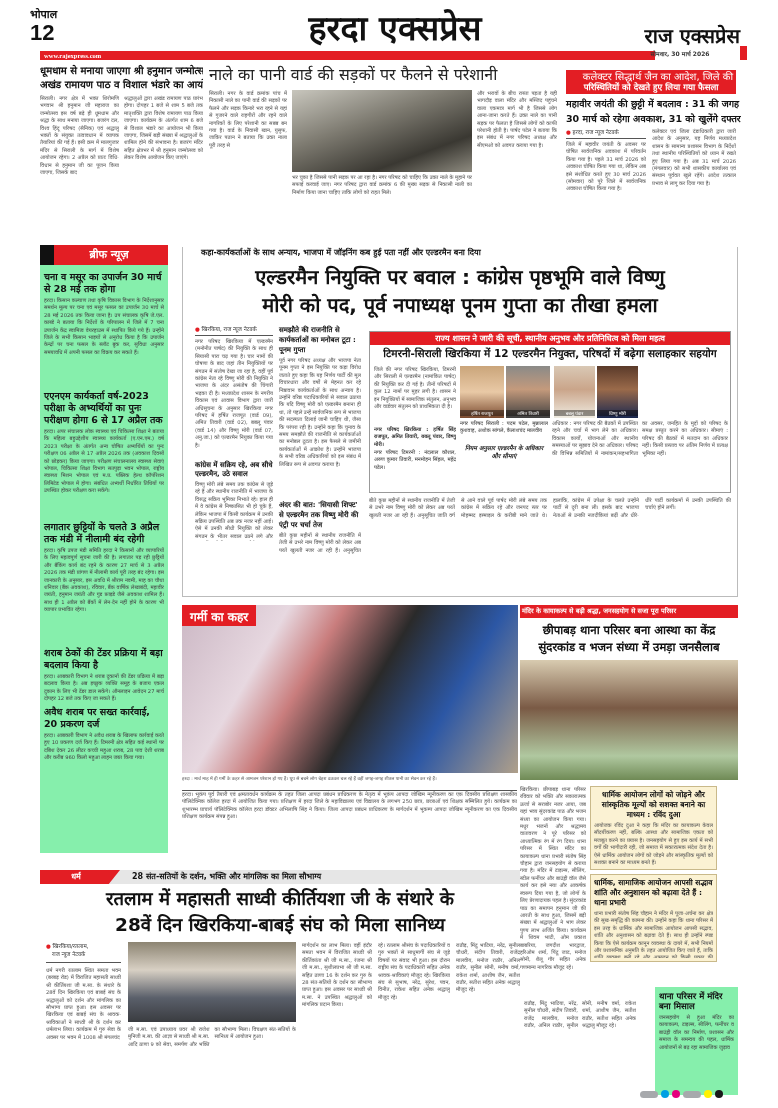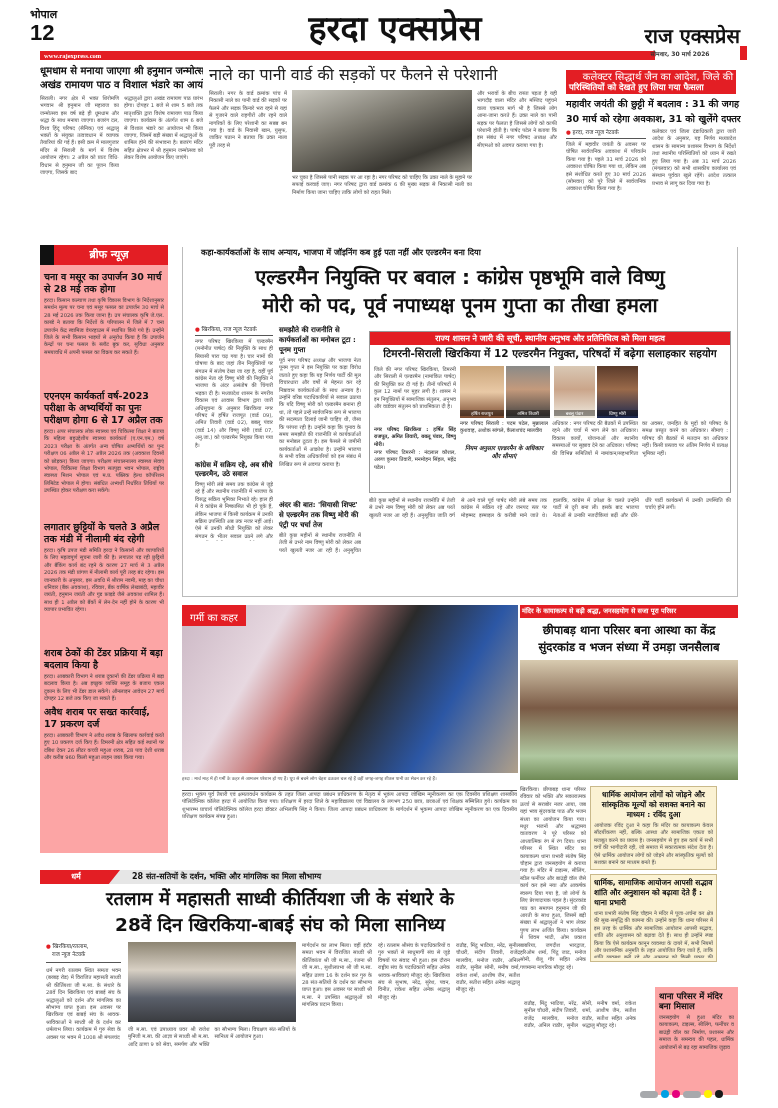--- a/index.html
+++ b/index.html
@@ -2,21 +2,21 @@
 <html><head>
 <meta charset="utf-8">
 <style>
 *{box-sizing:border-box;margin:0;padding:0}
 body{width:778px;height:1108px;background:#fff;font-family:"DejaVu Sans",sans-serif;color:#222;position:relative;overflow:hidden}
 .abs{position:absolute}
 .txt{font-size:5.2px;line-height:7.4px;color:#555;text-align:justify;overflow:hidden}
 .hd{font-family:"DejaVu Sans",sans-serif;font-weight:bold;color:#111}
 .redbar{background:#e31e24}
 .photo{background:linear-gradient(135deg,#8a8a7a,#4d4a40 60%,#a9a393);overflow:hidden}
-.blue-box{background:#fca5a5}
+.blue-box{background:#86efac}
 .cream-box{background:#fbf2d3;border:1px solid #c9b98a}
 .byline{font-size:5.5px;color:#333}
 .byline:before{content:"● ";color:#e31e24}
 .rule{border-top:1px solid #555}
 </style>
 </head>
 <body>
 
 <div class="abs" style="left:0;top:0;width:778px;height:62px">
   <div class="abs hd" style="left:30px;top:6px;font-size:11px">भोपाल</div>
@@ -46,21 +46,21 @@
       <div class="photo" style="width:180px;height:82px;background:linear-gradient(160deg,#c8c6bd,#7d7a70 40%,#3a3832 75%,#8e8b80)"></div>
       <div class="txt" style="width:180px;height:44px;margin-top:2px">भर चुका है जिससे पानी सड़क पर आ रहा है। नगर परिषद को चाहिए कि उक्त नाले के मुहाने पर सफाई करवाई जाए। नगर परिषद द्वारा वार्ड क्रमांक 6 की मुख्य सड़क से निकासी नाली का निर्माण किया जाना चाहिए ताकि लोगों को राहत मिले।</div>
     </div>
     <div class="txt" style="width:80px;height:128px">और भरावों के बीच रास्ता पड़ता है यही भागदौड़ वाला मंदिर और मस्जिद पहुंचने वाला एकमात्र मार्ग भी है जिससे लोग आना-जाना करते हैं। उक्त नाले का पानी सड़क पर फैलता है जिससे लोगों को काफी परेशानी होती है। पार्षद पटेल ने बताया कि इस संबंध में नगर परिषद अध्यक्ष और सीएमओ को अवगत कराया गया है।</div>
   </div>
 </div>
 
 <div class="abs" style="left:566px;top:70px;width:170px;height:158px">
   <div class="redbar" style="padding:1px 3px">
     <div style="color:#fff;font-size:10px;line-height:11px;text-align:right;white-space:nowrap;font-weight:normal">कलेक्टर सिद्धार्थ जैन का आदेश, जिले की</div>
-    <div style="color:#fff;font-size:8.5px;line-height:11px;white-space:nowrap;font-weight:bold">परिस्थितियों को देखते हुए लिया गया फैसला</div>
+    <div style="color:#fff;font-size:8.5px;line-height:11px;text-align:center;white-space:nowrap;font-weight:bold">परिस्थितियों को देखते हुए लिया गया फैसला</div>
   </div>
   <div class="hd" style="font-size:9.5px;line-height:15px;text-align:center;white-space:nowrap;margin-top:2px">महावीर जयंती की छुट्टी में बदलाव : 31 की जगह</div>
   <div class="hd" style="font-size:9.5px;line-height:15px;text-align:center;white-space:nowrap">30 मार्च को रहेगा अवकाश, 31 को खुलेंगे दफ्तर</div>
   <div style="display:flex;gap:6px;margin-top:2px">
     <div style="width:80px">
       <div class="byline">हरदा, राज न्यूज नेटवर्क</div>
       <div class="rule" style="margin:2px 0"></div>
       <div class="txt" style="height:82px">जिले में महावीर जयंती के अवसर पर घोषित सार्वजनिक अवकाश में परिवर्तन किया गया है। पहले 31 मार्च 2026 को अवकाश घोषित किया गया था, लेकिन अब इसे संशोधित करते हुए 30 मार्च 2026 (सोमवार) को पूरे जिले में सार्वजनिक अवकाश घोषित किया गया है।</div>
     </div>
     <div class="txt" style="width:84px;height:95px">कलेक्टर एवं जिला दंडाधिकारी द्वारा जारी आदेश के अनुसार, यह निर्णय मध्यप्रदेश शासन के सामान्य प्रशासन विभाग के निर्देशों तथा स्थानीय परिस्थितियों को ध्यान में रखते हुए लिया गया है। अब 31 मार्च 2026 (मंगलवार) को सभी शासकीय कार्यालय एवं संस्थान पूर्ववत खुले रहेंगे। आदेश तत्काल प्रभाव से लागू कर दिया गया है।</div>
@@ -82,21 +82,21 @@
     </div>
     <div style="margin-top:3px">
       <div class="hd" style="font-size:9.5px;line-height:12px">लगातार छुट्टियों के चलते 3 अप्रैल तक मंडी में नीलामी बंद रहेगी</div>
       <div class="txt" style="height:90px;margin-top:2px;color:#444">हरदा। कृषि उपज मंडी समिति हरदा ने किसानों और व्यापारियों के लिए महत्वपूर्ण सूचना जारी की है। लगातार पड़ रही छुट्टियों और बैंकिंग कार्य बंद रहने के कारण 27 मार्च से 3 अप्रैल 2026 तक मंडी प्रांगण में नीलामी कार्य पूरी तरह बंद रहेगा। इस जानकारी के अनुसार, इस अवधि में श्रीराम नवमी, माह का चौथा शनिवार (बैंक अवकाश), रविवार, बैंक वार्षिक लेखाबंदी, महावीर जयंती, हनुमान जयंती और गुड फ्राइडे जैसे अवकाश शामिल हैं। साथ ही 1 अप्रैल को बैंकों में लेन-देन नहीं होने के कारण भी व्यापार प्रभावित रहेगा।</div>
     </div>
     <div style="margin-top:10px">
       <div class="hd" style="font-size:9.5px;line-height:12px">शराब ठेकों की टेंडर प्रक्रिया में बड़ा बदलाव किया है</div>
       <div class="txt" style="height:30px;margin-top:2px;color:#444">हरदा। आबकारी विभाग ने शराब दुकानों की टेंडर प्रक्रिया में बड़ा बदलाव किया है। अब इच्छुक व्यक्ति समूह के बजाय एकल दुकान के लिए भी टेंडर डाल सकेंगे। ऑनलाइन आवेदन 27 मार्च दोपहर 12 बजे तक किए जा सकते हैं।</div>
     </div>
     <div style="margin-top:3px">
-      <div class="hd" style="font-size:9.5px;line-height:12px">अवैध शराब पर सख्त कार्रवाई, 17 प्रकरण दर्ज</div>
+      <div class="hd" style="font-size:9.5px;line-height:12px">अवैध शराब पर सख्त कार्रवाई, 20 प्रकरण दर्ज</div>
       <div class="txt" style="height:37px;margin-top:2px;color:#444">हरदा। आबकारी विभाग ने अवैध शराब के खिलाफ कार्रवाई करते हुए 10 प्रकरण दर्ज किए हैं। टिमरनी क्षेत्र सहित कई स्थानों पर दबिश देकर 26 लीटर कच्ची महुआ शराब, 28 पाव देशी शराब और करीब 960 किलो महुआ लाहन जब्त किया गया।</div>
     </div>
   </div>
 </div>
 
 <div class="abs" style="left:182px;top:247px;width:556px;height:350px;border:1px solid #bbb;border-top:none">
   <div class="hd" style="font-size:8px;line-height:12px;padding-left:18px;white-space:nowrap">कहा-कार्यकर्ताओं के साथ अन्याय, भाजपा में जॉइनिंग कब हुई पता नहीं और एल्डरमैन बना दिया</div>
   <div class="hd" style="font-size:20px;line-height:28px;text-align:center;white-space:nowrap;margin-top:4px">एल्डरमैन नियुक्ति पर बवाल : कांग्रेस पृष्ठभूमि वाले विष्णु</div>
   <div class="hd" style="font-size:20px;line-height:28px;text-align:center;white-space:nowrap">मोरी को पद, पूर्व नपाध्यक्ष पूनम गुप्ता का तीखा हमला</div>
 
@@ -148,21 +148,21 @@
       <div class="txt" style="height:70px;column-count:2;column-gap:4px">अधिकार : नगर परिषद की बैठकों में उपस्थित रहने और चर्चा में भाग लेने का अधिकार। विकास कार्यों, योजनाओं और स्थानीय समस्याओं पर सुझाव देने का अधिकार। परिषद की विभिन्न समितियों में नामांकन/सहभागिता का अवसर, जनहित के मुद्दों को परिषद के समक्ष प्रस्तुत करने का अधिकार। सीमाएं : परिषद की बैठकों में मतदान का अधिकार नहीं। किसी प्रस्ताव पर अंतिम निर्णय में प्रत्यक्ष भूमिका नहीं।</div>
     </div>
   </div>
 
   <div class="abs txt" style="left:186px;top:250px;width:362px;height:96px;column-count:4;column-gap:6px">बीते कुछ महीनों से स्थानीय राजनीति में तेजी से उभरे नाम विष्णु मोरी को लेकर अब परतें खुलती नजर आ रही हैं। अनुसूचित जाति वर्ग से आने वाले पूर्व पार्षद मोरी लंबे समय तक कांग्रेस में सक्रिय रहे और जनपद स्तर पर मोहम्मद इस्माइल के करीबी माने जाते थे। हालांकि, कांग्रेस में उपेक्षा के चलते उन्होंने पार्टी से दूरी बना ली। इसके बाद भाजपा नेताओं से उनकी नजदीकियां बढ़ीं और धीरे-धीरे पार्टी कार्यक्रमों में उनकी उपस्थिति की चर्चाएं होने लगीं।</div>
 </div>
 
 <div class="abs" style="left:182px;top:605px;width:336px;height:178px">
   <div class="photo" style="width:336px;height:168px;background:linear-gradient(120deg,#cbb7c4 0,#e7d8e0 25%,#c97d7d 38%,#2a2a2a 55%,#2c57a5 75%,#b0a08a 100%)"></div>
   <div class="abs redbar" style="left:0;top:0;padding:1px 8px">
-    <span style="color:#fff;font-size:10px;font-weight:normal;line-height:12px">गर्मी का कहर</span>
+    <span style="color:#fff;font-size:12px;font-weight:bold;line-height:12px">गर्मी का कहर</span>
   </div>
   <div class="txt" style="height:8px;white-space:nowrap;margin-top:2px;font-size:4.5px">हरदा : मार्च माह में ही गर्मी के कहर से आमजन परेशान हो गए हैं। धूप से बचने लोग चेहरा ढककर चल रहे हैं वहीं जगह-जगह शीतल पानी का सेवन कर रहे हैं।</div>
 </div>
 
 <div class="abs" style="left:182px;top:790px;width:335px;height:56px">
   <div class="rule"></div>
   <div class="txt" style="height:38px">हरदा। भूकंप पूर्व तैयारी एवं क्षमतावर्धन कार्यक्रम के तहत जिला आपदा प्रबंधन प्राधिकरण के नेतृत्व में भूकंप आपदा जोखिम न्यूनीकरण का एक दिवसीय प्रशिक्षण शासकीय पॉलिटेक्निक कॉलेज हरदा में आयोजित किया गया। प्रशिक्षण में हरदा जिले के महाविद्यालय एवं विद्यालय के लगभग 250 छात्र, छात्राओं एवं शिक्षक सम्मिलित हुये। कार्यक्रम का शुभारम्भ प्राचार्य पॉलिटेक्निक कॉलेज हरदा डॉक्टर अभिलाषि सिंह ने किया। जिला आपदा प्रबंधन प्राधिकरण के मार्गदर्शन में भूकम्प आपदा जोखिम न्यूनीकरण का एक दिवसीय प्रशिक्षण कार्यक्रम संपन्न हुआ।</div>
 </div>
 
 <div class="abs" style="left:520px;top:605px;width:218px;height:390px">

